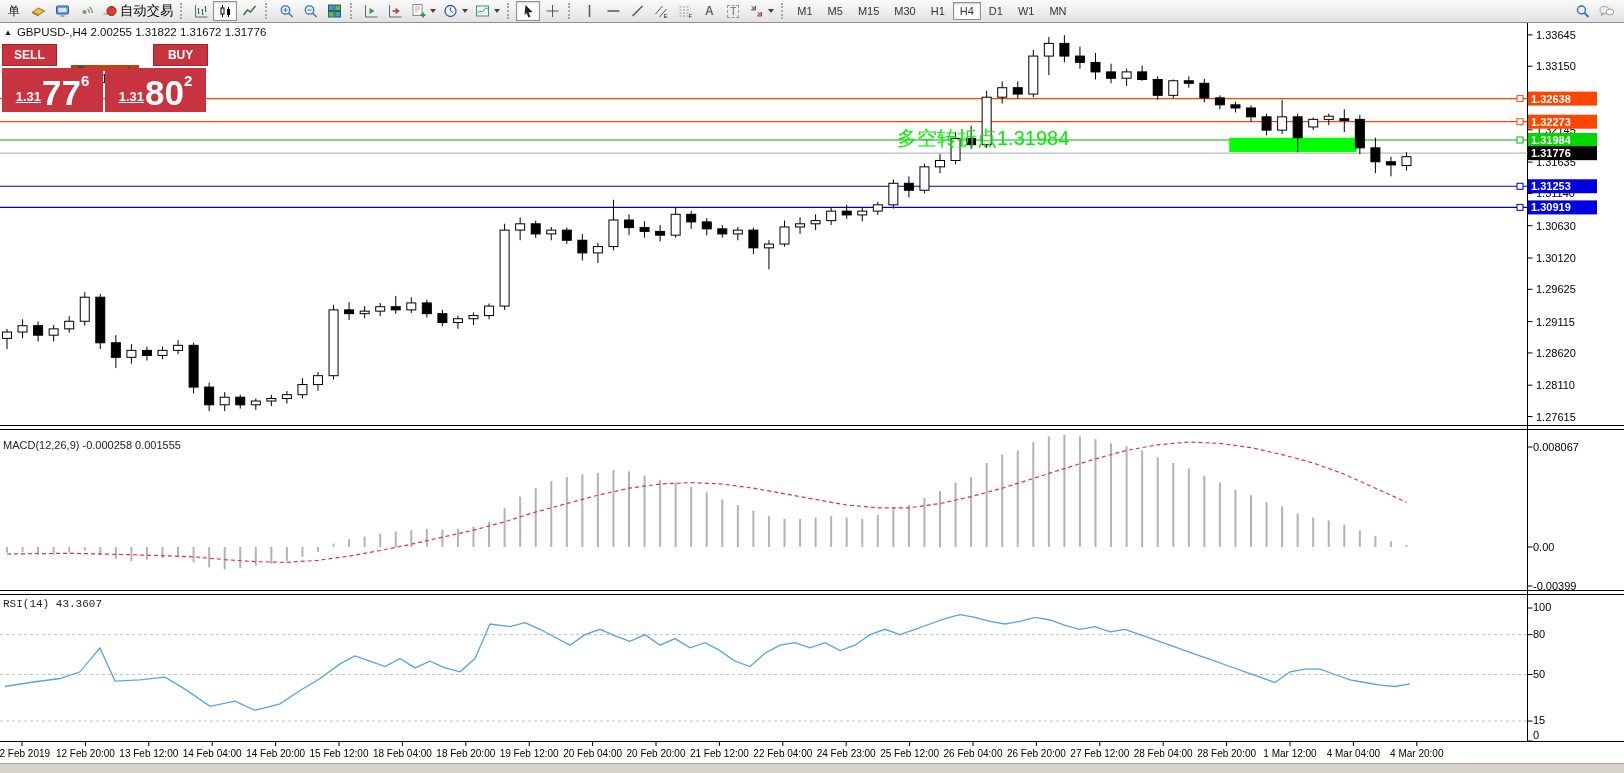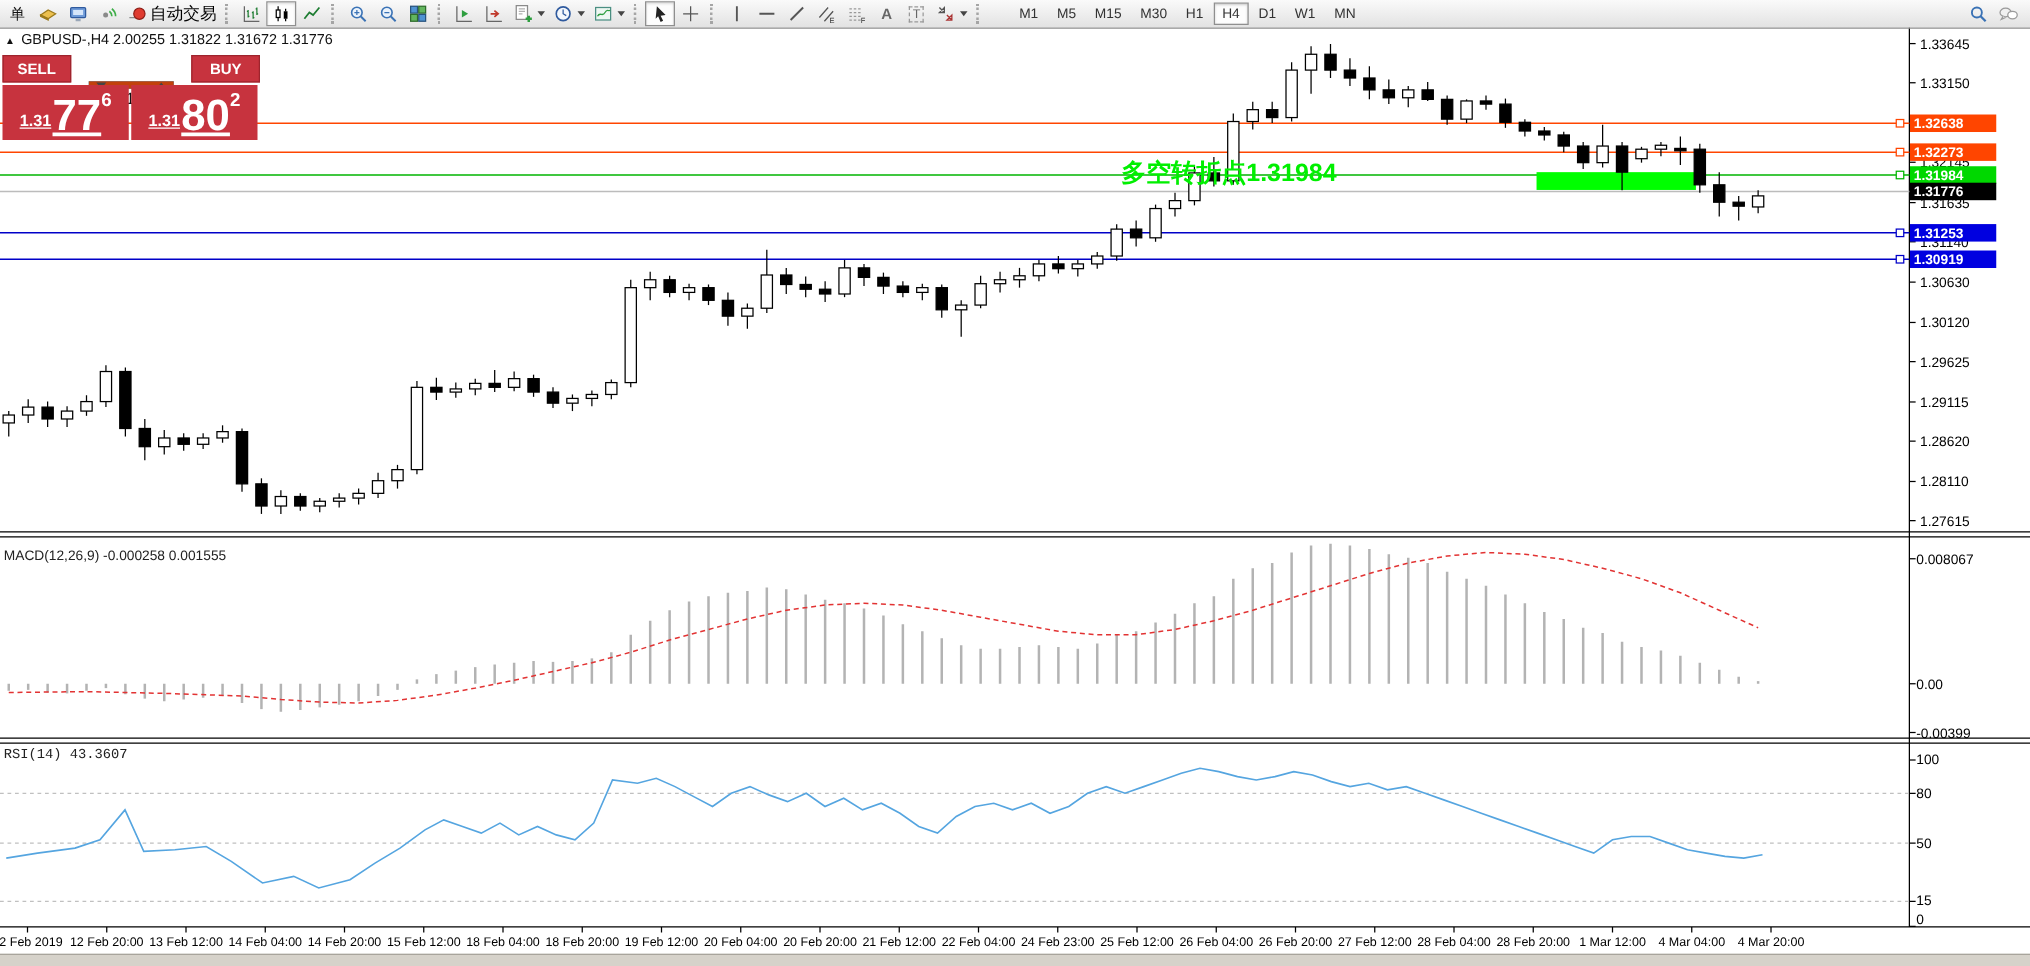--- a/index.html
+++ b/index.html
@@ -25,39 +25,39 @@
   
   #chart-svg{position:absolute;top:0;left:0;z-index:1;}
   svg text{font-family:"Liberation Sans",sans-serif;}
   
   .overlay{position:absolute;z-index:3;}
   #symbol-bar{left:4px;top:26px;display:flex;align-items:center;gap:5px;
     font-size:11.5px;color:#111;}
   #symbol-marker{font-size:8px;}
   #macd-label{left:3px;top:439px;font-size:11px;color:#222;}
   #rsi-label{left:3px;top:598px;font-size:11px;color:#222;font-family:Liberation Mono, monospace;}
-  #annotation-text{left:897px;top:125px;font-size:20px;font-weight:bold;}
+  #annotation-text{left:897px;top:125px;font-size:20px;font-weight:normal;}
   
   #trade-panel{left:2px;top:44px;width:206px;z-index:4;}
   .tp-row1{display:flex;height:22px;gap:14px;}
   .tp-sell,.tp-buy{width:56px;background:#c7333e;color:#fff;border:1px solid #9e242d;
     font-size:12px;font-weight:bold;font-family:"Liberation Sans",sans-serif;}
   .tp-stepper{flex:1;display:flex;border:3px solid #c2410c;background:#0ea5e9;box-sizing:border-box;margin-top:21px;}
   .tp-dn,.tp-up{width:16px;background:#efefef;border:none;display:flex;align-items:center;
     justify-content:center;padding:0;}
   .tp-dn{border-right:1px solid #ccc;}
   .tp-up{border-left:1px solid #ccc;}
   .tri-dn{width:0;height:0;border-left:4px solid transparent;border-right:4px solid transparent;border-top:5px solid #444;}
   .tri-up{width:0;height:0;border-left:4px solid transparent;border-right:4px solid transparent;border-bottom:5px solid #444;}
   .tp-vol{flex:1;text-align:right;font-size:13px;padding:3px 5px 0 0;color:#111;}
   .tp-row2{display:flex;gap:2px;margin-top:2px;}
   .tp-price{width:101px;height:44px;background:#c7333e;color:#fff;display:flex;
     align-items:flex-end;justify-content:center;box-sizing:border-box;padding:1px 2px 3px 2px;}
   .tp-small{font-size:13px;font-weight:bold;margin:0 1px 5px 0;text-decoration:underline;}
-  .tp-big{font-size:35px;font-weight:bold;line-height:0.92;text-decoration:underline;}
+  .tp-big{font-size:35px;font-weight:bold;line-height:0.92;}
   .tp-sup{font-size:15px;font-weight:bold;align-self:flex-start;margin-top:3px;}
   .bottom-strip{position:absolute;left:0;top:763px;width:1624px;height:10px;background:#d6d2ca;
     border-top:1px solid #a8a49c;z-index:2;}
 </style>
 </head>
 <body>
 
 <svg id="chart-svg" width="1624" height="773">
     <g>
       <line x1="0" y1="425.5" x2="1624" y2="425.5" stroke="#000" stroke-width="1"></line>
@@ -631,21 +631,21 @@
     <span class="boxed-letter">T</span>
   </button>
   <button class="tbtn">
     <svg class="ticon" viewBox="0 0 16 16">
         <path d="M3 3l4 4M7 3v4H3z" fill="none" stroke="#555"></path>
         <path d="M13 13l-4-4M9 13h4V9z" fill="none" stroke="#a33"></path>
       </svg>
     <span class="caret"></span>
   </button>
   <span class="sep"></span>
-  <span id="tf-container" style="display:flex;align-items:center;gap:1px;margin-left:18px;">
+  <span id="tf-container" style="display:flex;align-items:center;gap:1px;">
       <button class="tf-btn">M1</button>
       <button class="tf-btn">M5</button>
       <button class="tf-btn">M15</button>
       <button class="tf-btn">M30</button>
       <button class="tf-btn">H1</button>
       <button class="tf-btn active">H4</button>
       <button class="tf-btn">D1</button>
       <button class="tf-btn">W1</button>
       <button class="tf-btn">MN</button>
     </span>

